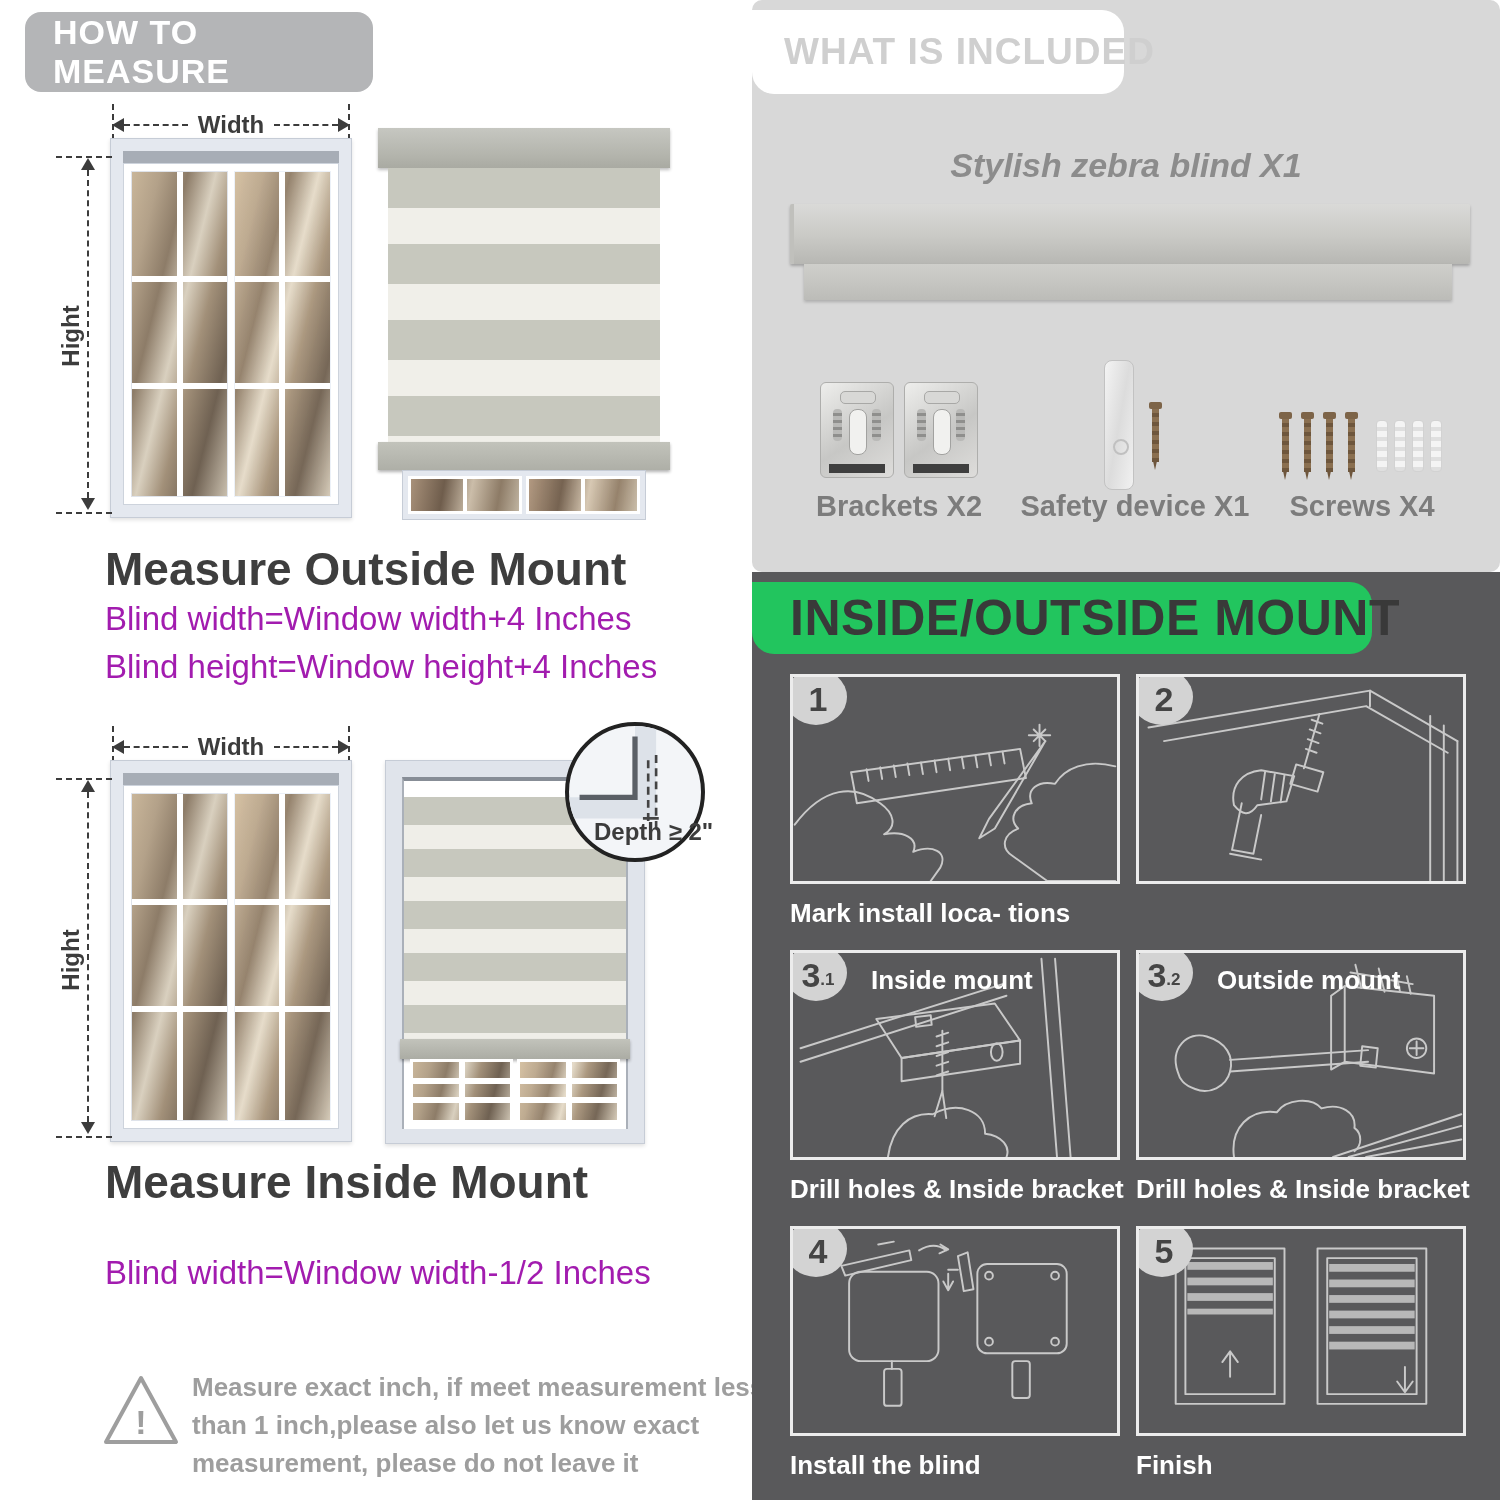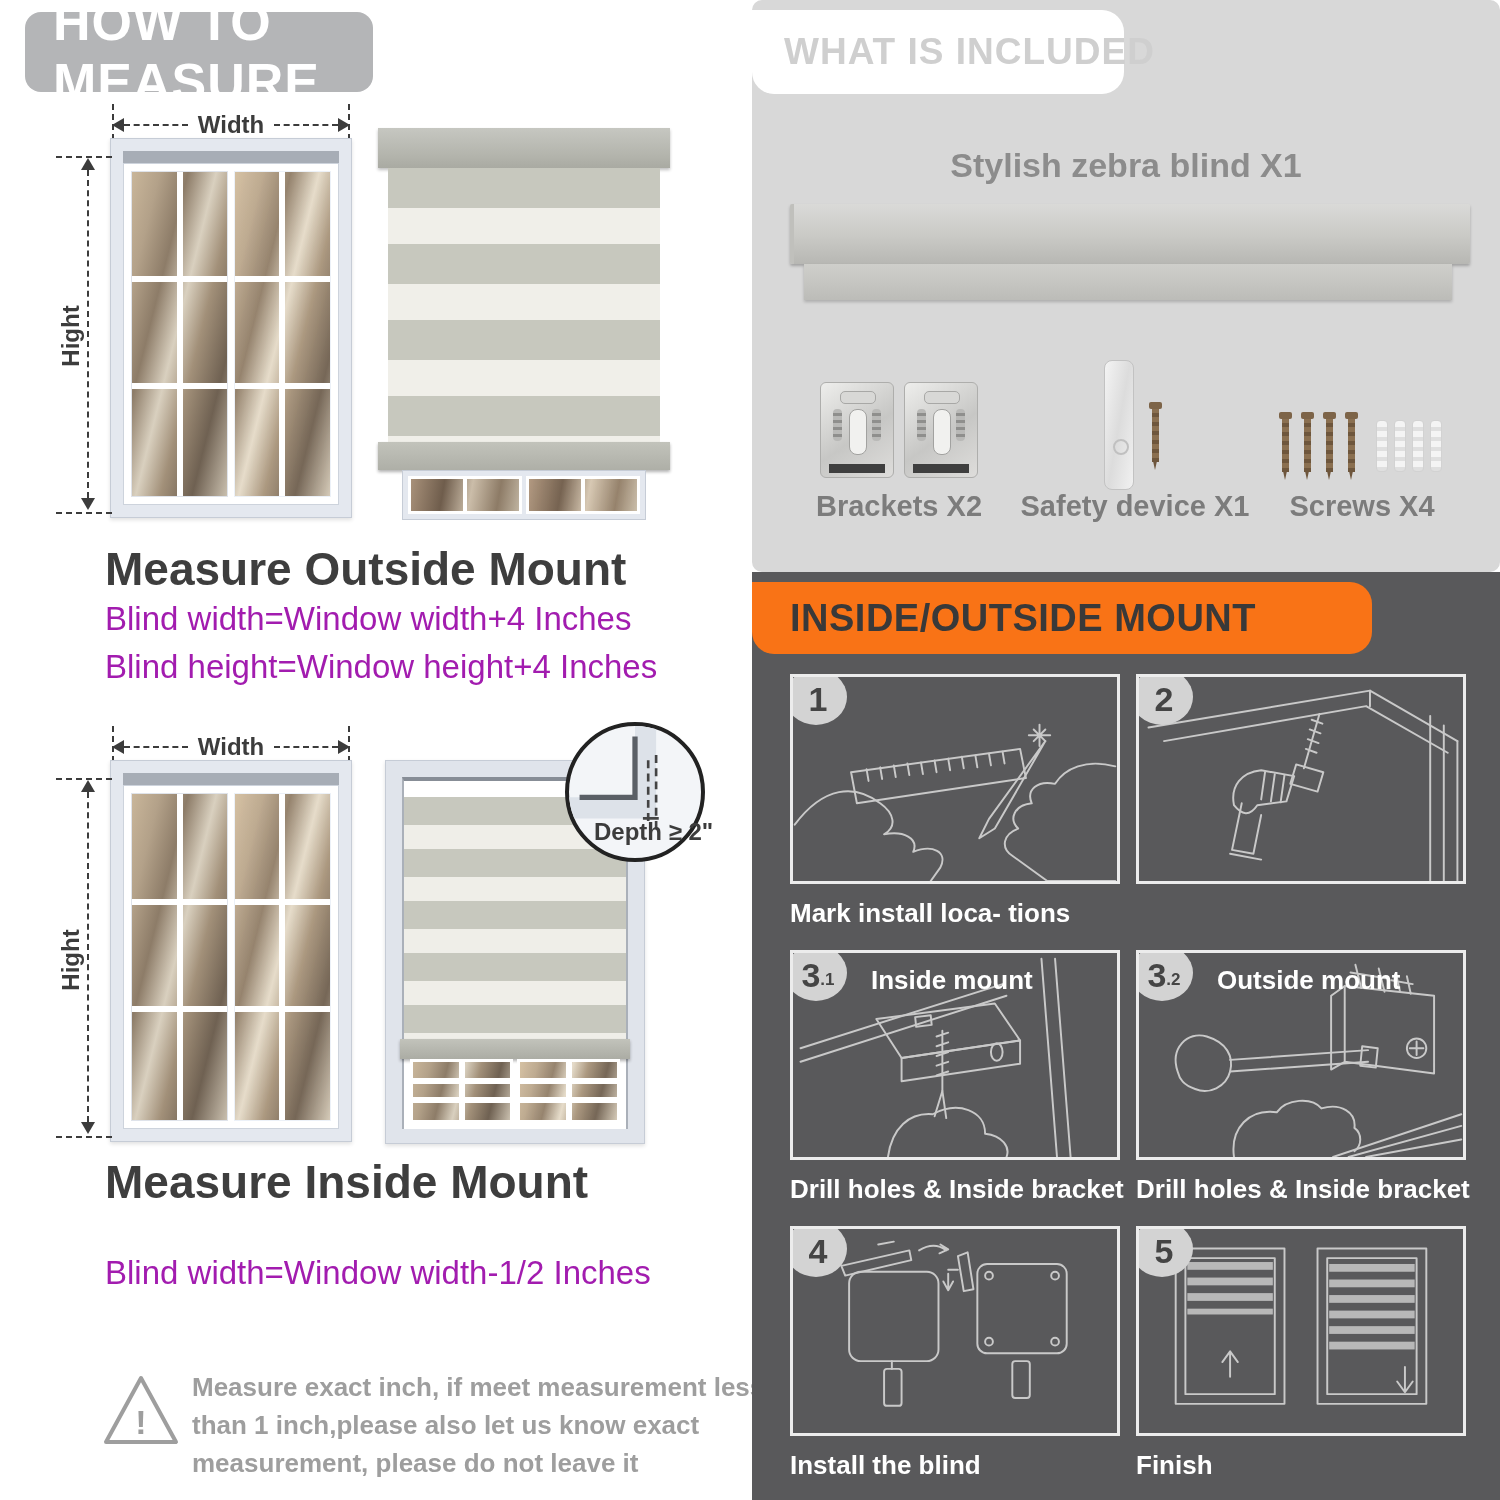--- a/index.html
+++ b/index.html
@@ -2,21 +2,21 @@
 <html><head>
 <meta charset="utf-8">
 <style>
   html,body{margin:0;padding:0;background:#ffffff;}
   #root{position:relative;width:1500px;height:1500px;background:#ffffff;overflow:hidden;
         font-family:"Liberation Sans","DejaVu Sans",sans-serif;}
   .abs{position:absolute;}
 
   
   .badge-gray{position:absolute;left:25px;top:12px;width:348px;height:80px;background:#b4b5b7;
-    border-radius:16px;color:#ffffff;font-size:52px;font-weight:bold;letter-spacing:1px;
+    border-radius:16px;color:#ffffff;font-size:34px;font-weight:bold;letter-spacing:1px;
     display:flex;align-items:center;padding-left:28px;box-sizing:border-box;}
 
   .h1-dark{position:absolute;left:105px;font-size:46px;font-weight:bold;color:#3e3e3e;white-space:nowrap;}
   .line-gray{position:absolute;left:105px;font-size:33px;font-weight:normal;color:#a21caf;white-space:nowrap;}
 
   
   .harrow{position:absolute;display:flex;align-items:center;height:20px;}
   .harrow .dash{flex:1;border-top:2px dashed #3c3c3c;}
   .harrow .lbl{font-size:24px;font-weight:bold;color:#3c3c3c;padding:0 10px;white-space:nowrap;}
   .tri-l{width:0;height:0;border-top:7px solid transparent;border-bottom:7px solid transparent;border-right:12px solid #3c3c3c;}
@@ -72,21 +72,21 @@
   .depth-lbl{position:absolute;left:594px;top:818px;font-size:24px;font-weight:bold;color:#3c3c3c;z-index:5;white-space:nowrap;}
 
   
   .warn-text{position:absolute;left:192px;font-size:26px;font-weight:bold;color:#9e9e9e;line-height:38px;white-space:nowrap;}
 
   
   .panel-light{position:absolute;left:752px;top:0;width:748px;height:572px;background:#d8d8d8;border-radius:10px;}
   .badge-white1{position:absolute;left:0;top:10px;width:372px;height:84px;background:#ffffff;
     border-radius:0 22px 22px 22px;display:flex;align-items:center;padding-left:32px;box-sizing:border-box;
     color:#cfcfcf;font-size:37px;font-weight:bold;letter-spacing:1px;white-space:nowrap;}
-  .blind-x1{position:absolute;left:0;right:0;top:146px;text-align:center;font-size:34px;font-weight:bold;color:#8c8c8c;}
+  .blind-x1{position:absolute;left:0;right:0;top:146px;text-align:center;font-size:34px;font-weight:bold;color:#8c8c8c;font-style:italic;}
   .headrail-big{position:absolute;left:38px;top:204px;width:676px;height:60px;border-radius:2px;
     background:linear-gradient(180deg,#dadad8 0%,#c9c9c5 55%,#b7b7b3 100%);
     box-shadow:0 2px 3px rgba(0,0,0,0.25);border-left:4px solid #c0c0bc;}
   .valance{position:absolute;left:52px;top:264px;width:648px;height:36px;
     background:linear-gradient(180deg,#cfcfcb,#bcbcb8);box-shadow:0 2px 3px rgba(0,0,0,0.2);}
   .item-label{position:absolute;text-align:center;font-size:29px;font-weight:bold;color:#7c7c7c;white-space:nowrap;}
 
   .bracket{position:absolute;width:74px;height:96px;border-radius:6px;border:1px solid #aeaeac;
     background:linear-gradient(145deg,#eeeeec 0%,#c7c7c5 55%,#dedddb 100%);box-sizing:border-box;}
   .bracket .tab{position:absolute;left:19px;top:8px;width:34px;height:11px;border-radius:5px;background:#d8d8d6;border:1px solid #a8a8a6;}
@@ -96,23 +96,23 @@
   .bracket .foot{position:absolute;left:8px;bottom:4px;width:56px;height:9px;background:#3f3f3f;}
   .safety{position:absolute;left:352px;top:360px;width:30px;height:130px;border-radius:8px;
     background:linear-gradient(100deg,#f4f4f4,#dcdcdc 50%,#f1f1f1);border:1px solid #c2c2c2;box-sizing:border-box;}
   .safety .hole{position:absolute;left:8px;bottom:34px;width:12px;height:12px;border-radius:50%;border:2px solid #c0c0c0;}
   .screwB{position:absolute;width:7px;height:54px;background:repeating-linear-gradient(180deg,#8a6f50 0 5px,#6e563c 5px 9px);}
   .screwB:before{content:"";position:absolute;left:-3px;top:-6px;width:13px;height:7px;background:#7d6448;border-radius:2px;}
   .screwB:after{content:"";position:absolute;left:1px;bottom:-8px;border-left:2.5px solid transparent;border-right:2.5px solid transparent;border-top:9px solid #6e563c;}
   .anchor{position:absolute;width:12px;height:52px;border-radius:4px;background:repeating-linear-gradient(180deg,#f4f4f4 0 6px,#dfdfdf 6px 10px);border:1px solid #d2d2d2;box-sizing:border-box;}
 
   .panel-dark{position:absolute;left:752px;top:572px;width:748px;height:928px;background:#59595b;}
-  .badge-white2{position:absolute;left:0;top:10px;width:620px;height:72px;background:#f97316;
+  .badge-white2{position:absolute;left:0;top:10px;width:620px;height:72px;background:#22c55e;
     border-radius:0 22px 22px 22px;display:flex;align-items:center;padding-left:38px;box-sizing:border-box;
-    color:#393939;font-size:38px;font-weight:bold;letter-spacing:0.5px;white-space:nowrap;}
+    color:#393939;font-size:50px;font-weight:bold;letter-spacing:0.5px;white-space:nowrap;}
   .step{position:absolute;width:330px;height:210px;border:3px solid #ececec;box-sizing:border-box;overflow:hidden;}
   .step svg{position:absolute;left:0;top:0;width:100%;height:100%;}
   .stepnum{position:absolute;left:-8px;top:-8px;width:62px;height:56px;border-radius:50%;background:#d3d3d3;
     color:#454545;font-size:34px;font-weight:bold;display:flex;align-items:center;justify-content:center;
     padding:4px 0 0 4px;box-sizing:border-box;}
   .stepnum .sub{font-size:17px;margin-top:10px;}
   .steplabel{position:absolute;left:78px;top:12px;color:#ffffff;font-size:26px;font-weight:bold;white-space:nowrap;}
   .caption{position:absolute;color:#ffffff;font-size:26px;font-weight:bold;white-space:nowrap;}
 
   .art{stroke:#c9c9c9;stroke-width:2;fill:none;stroke-linecap:round;stroke-linejoin:round;}

